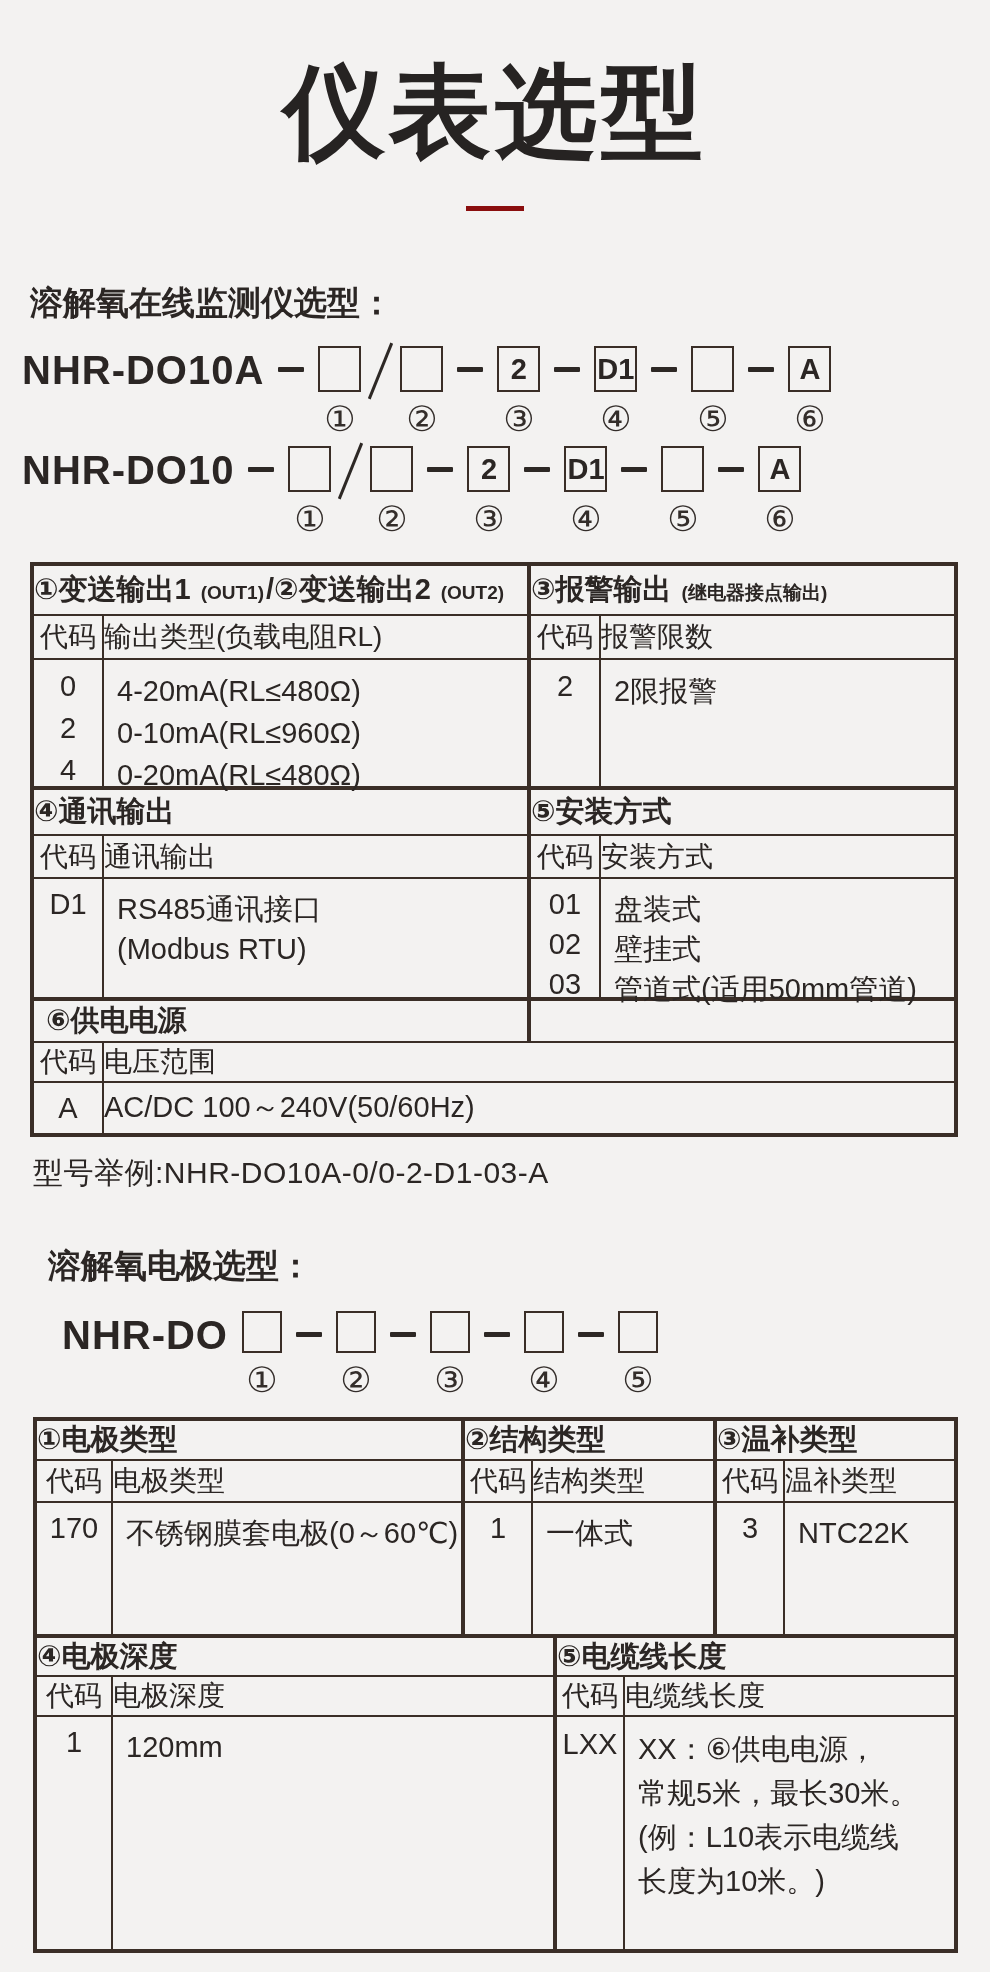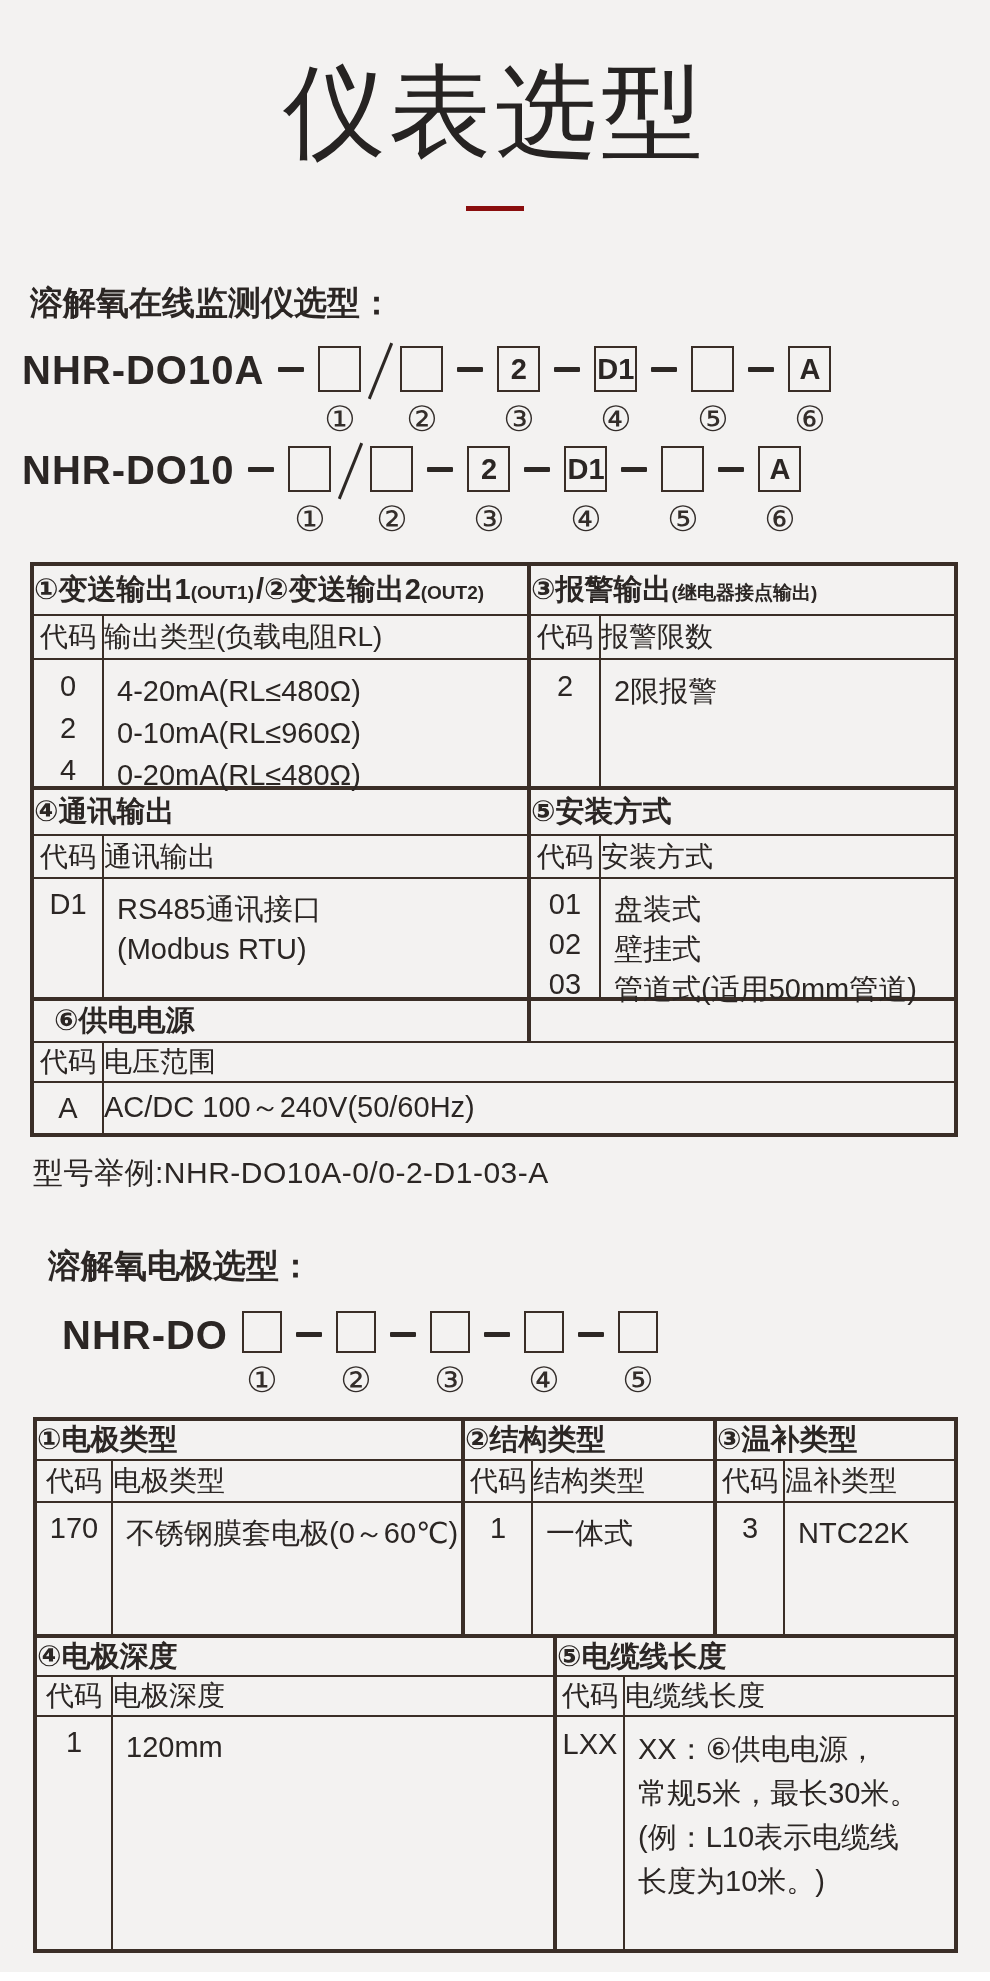--- a/index.html
+++ b/index.html
@@ -6,21 +6,21 @@
     --bg:#f3f2f1;
     --ink:#2b2624;
     --bd:#3a2e27;
     --accent:#8a0e0e;
   }
   html,body{margin:0;padding:0;background:#ffffff;}
   body{width:990px;font-family:"Liberation Sans","DejaVu Sans",sans-serif;color:var(--ink);}
   .page{width:990px;height:1972px;background:var(--bg);overflow:hidden;}
 
   
-  .title{margin:58px 0 0 0;text-align:center;font-size:102px;line-height:1.06;font-weight:400;letter-spacing:4px;color:#262322;}
+  .title{margin:58px 0 0 0;text-align:center;font-size:102px;line-height:1.06;font-weight:700;letter-spacing:4px;color:#262322;}
   .red-line{width:58px;height:5px;background:var(--accent);margin:40px auto 0 auto;}
 
   
   .sec-heading{font-size:33px;font-weight:700;margin:70px 0 0 30px;}
   .sec-heading.second{margin:50px 0 0 48px;}
 
   
   .model-line{display:flex;align-items:flex-start;gap:14px;margin:20px 0 0 22px;}
   .model-line.second{margin-top:10px;}
   .model-line.electrode{margin:22px 0 0 62px;}
@@ -36,21 +36,21 @@
   
   .tbl{border:4px solid var(--bd);box-sizing:border-box;}
   .tbl-1{width:928px;margin:26px 0 0 30px;}
   .tbl-2{width:925px;margin:20px 0 0 33px;}
   .sec{display:flex;}
   .sec + .sec{border-top:4px solid var(--bd);}
   .sub{box-sizing:border-box;}
   .sub.split{border-right:4px solid var(--bd);}
   .h-row{display:flex;align-items:center;border-bottom:2px solid var(--bd);
          font-weight:700;font-size:29px;box-sizing:border-box;white-space:nowrap;}
-  .hdr-small{font-size:19px;font-weight:700;margin:6px 2px 0 0;}
+  .hdr-small{font-size:19px;font-weight:700;margin:6px 2px 0 10px;}
   .lbl-row{display:flex;border-bottom:2px solid var(--bd);box-sizing:border-box;font-size:28px;}
   .code-col{display:flex;align-items:center;justify-content:center;border-right:2px solid var(--bd);box-sizing:border-box;}
   .desc-col{flex:1;display:flex;align-items:center;box-sizing:border-box;}
   .data-row{display:flex;font-size:29px;box-sizing:border-box;}
   .code-stack{display:flex;flex-direction:column;align-items:center;border-right:2px solid var(--bd);
               box-sizing:border-box;padding-top:5px;}
   .desc-stack{flex:1;display:flex;flex-direction:column;padding:10px 0 0 13px;box-sizing:border-box;}
   .ln{line-height:42px;white-space:nowrap;}
   .ln-s{line-height:40px;white-space:nowrap;}
 
@@ -59,21 +59,21 @@
   .t1-right{flex:1;}
   .t1 .code-col,.t1 .code-stack{width:70px;}
   .secA .h-row{height:50px;}
   .secA .lbl-row{height:44px;}
   .secA .data-row{height:126px;}
   .secB .h-row{height:46px;}
   .secB .lbl-row{height:43px;}
   .secB .data-row{height:118px;}
   .secC-h{display:flex;border-bottom:2px solid var(--bd);height:42px;box-sizing:border-box;}
   .secC-h .half{width:497px;border-right:4px solid var(--bd);display:flex;align-items:center;
-                padding-left:20px;font-weight:700;font-size:29px;box-sizing:border-box;}
+                padding-left:12px;font-weight:700;font-size:29px;box-sizing:border-box;}
   .secC-h .rest{flex:1;}
   .secC .lbl-row{height:40px;}
   .secC .data-row{height:50px;align-items:center;}
   .secC .code-col{height:100%;}
 
   
   .t2-c1{width:428px;}
   .t2-c2{width:252px;}
   .t2-c3{flex:1;}
   .t2-left{width:520px;}

